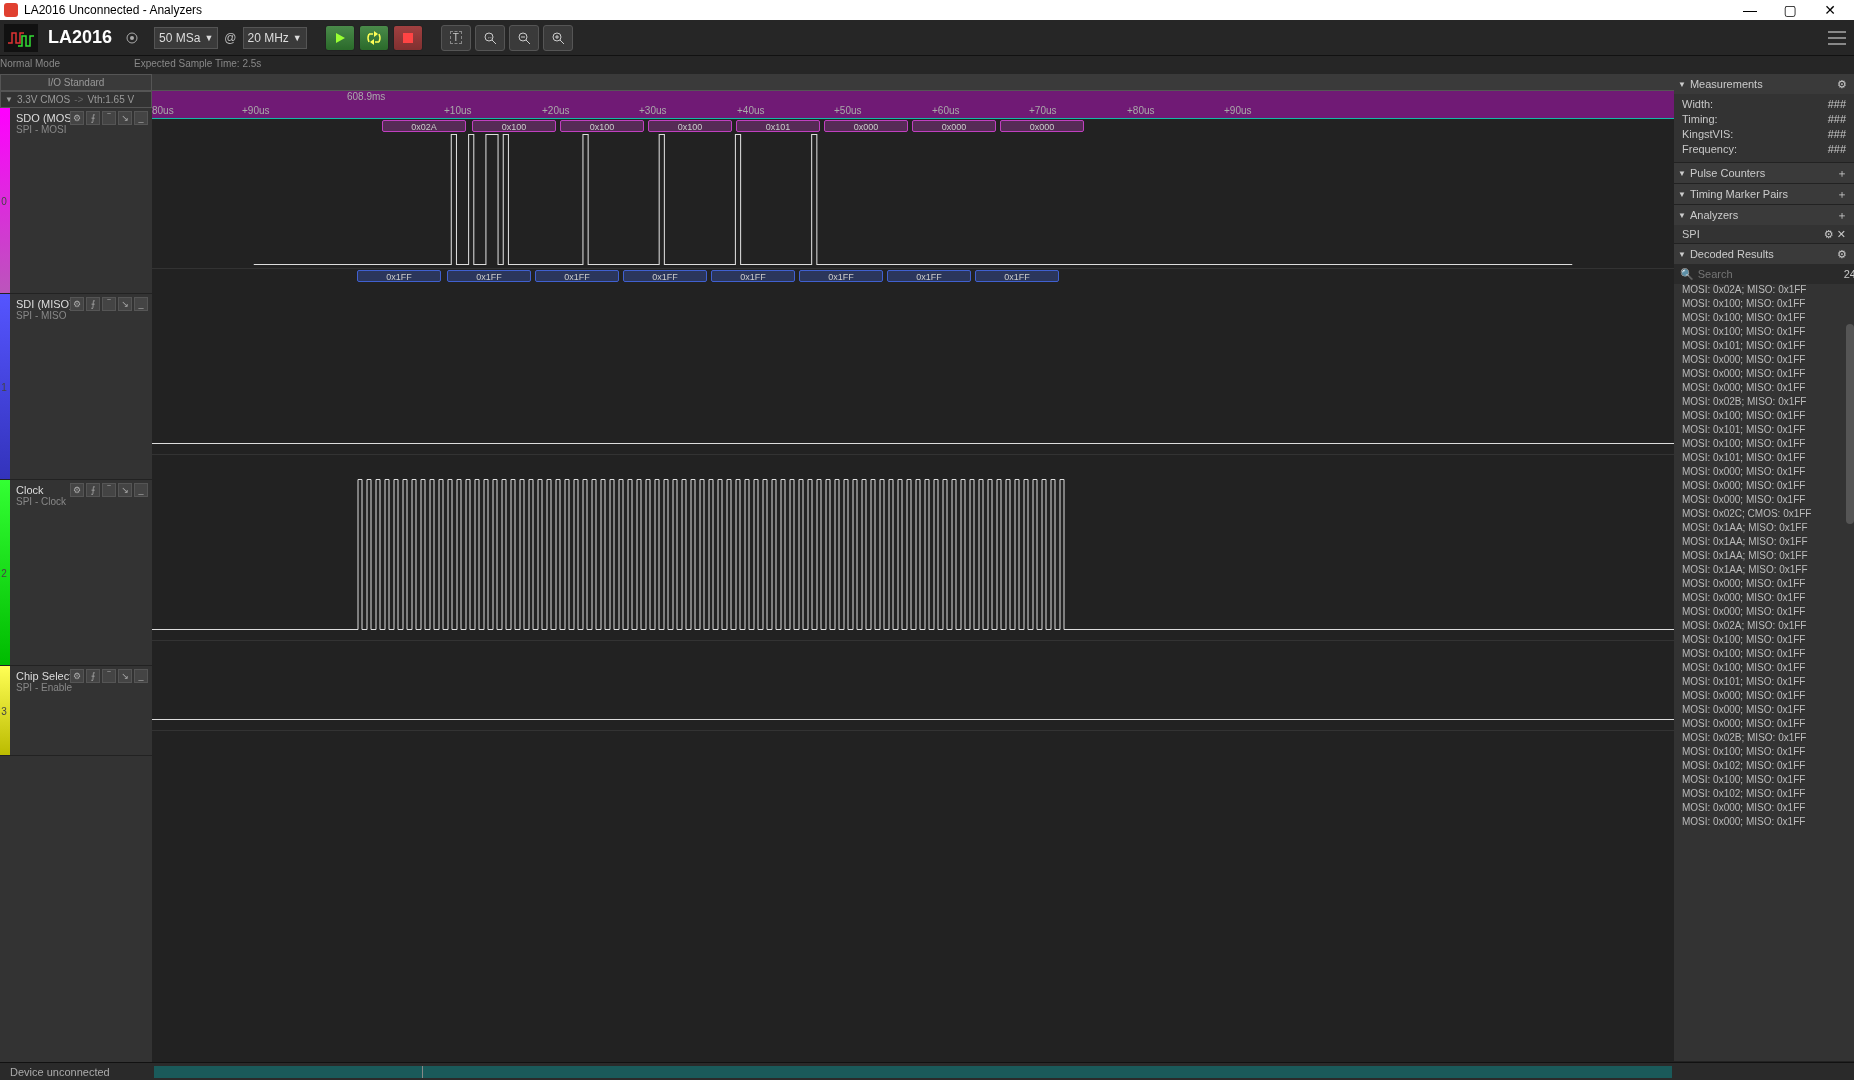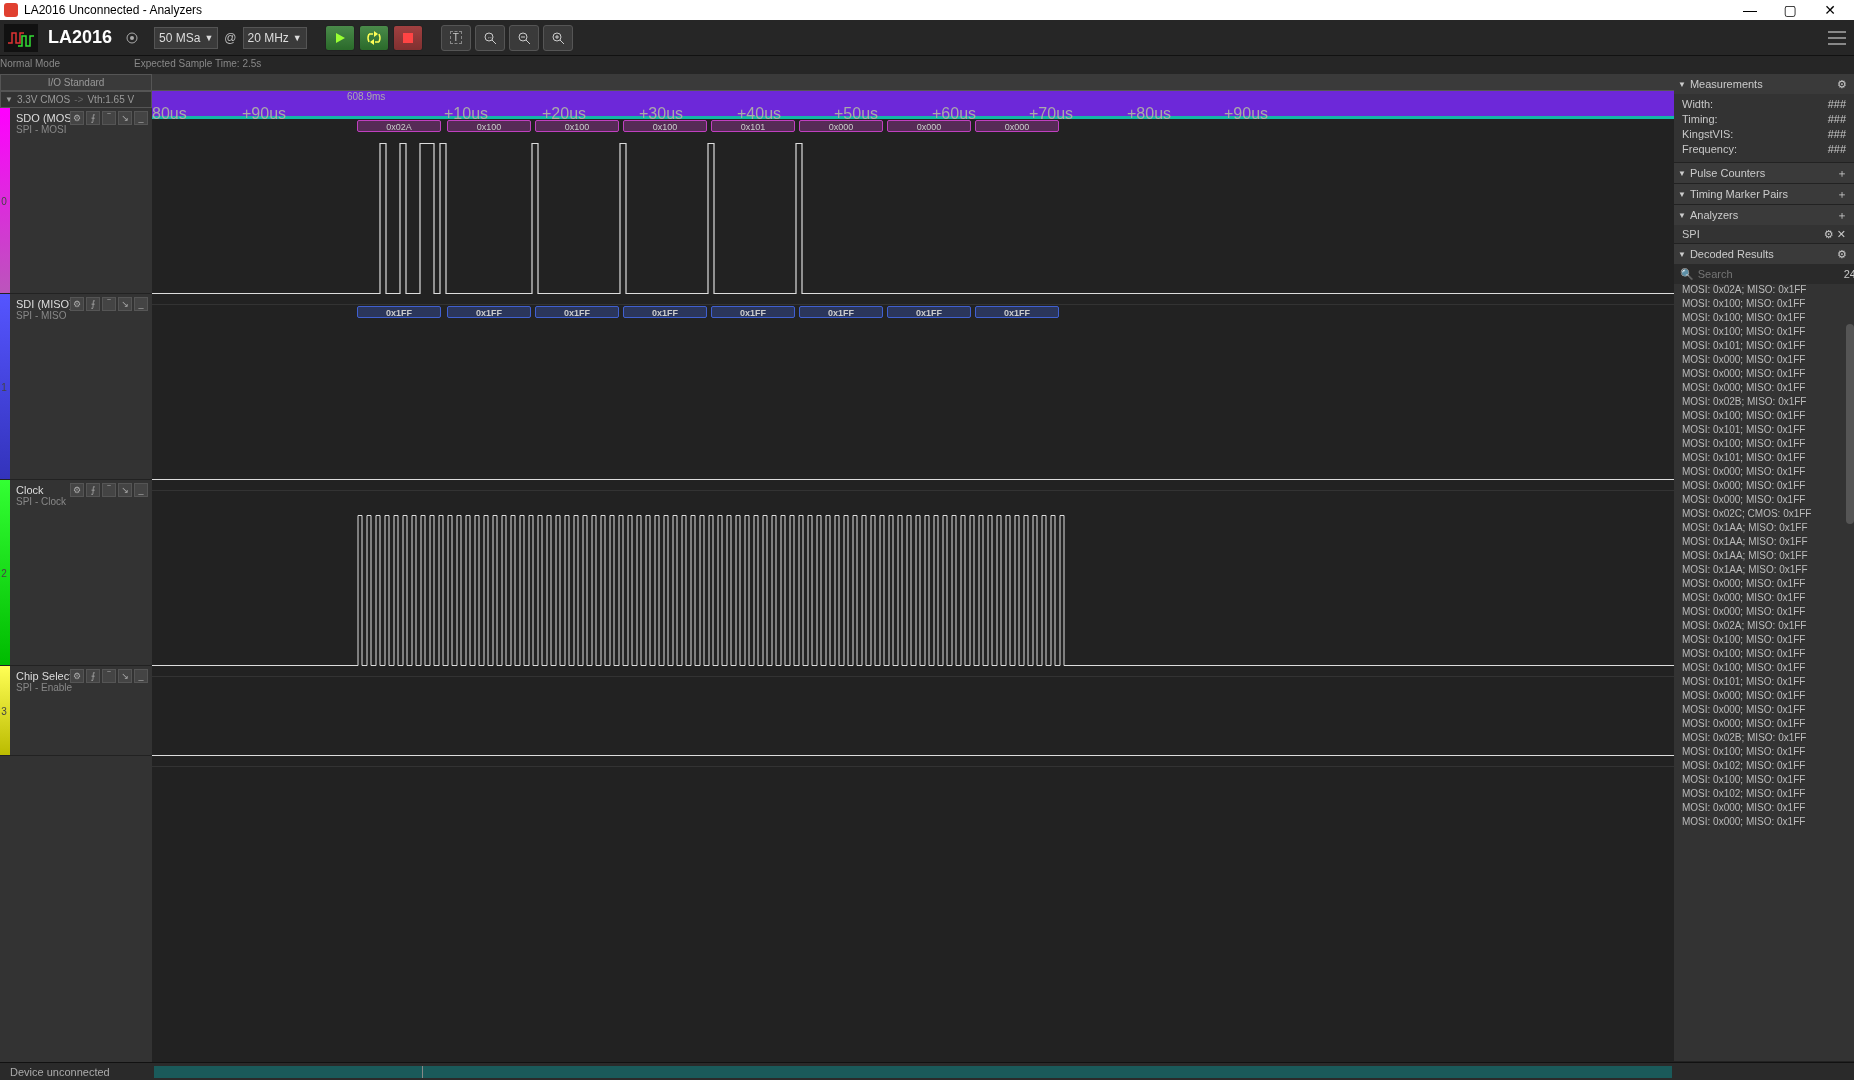--- a/index.html
+++ b/index.html
@@ -34,23 +34,23 @@
 .channels { width:152px; background:#333; display:flex; flex-direction:column; }
 .ch { border-bottom:1px solid #222; position:relative; display:flex; }
 .ch-strip { width:10px; }
 .ch-body { flex:1; padding:4px 6px; }
 .ch-title { font-size:11px; color:#ddd; }
 .ch-sub { font-size:10px; color:#888; }
 .ch-btns { position:absolute; top:3px; right:4px; display:flex; gap:2px; }
 .ch-btn { width:14px; height:14px; background:#444; border:1px solid #555; font-size:9px; display:flex; align-items:center; justify-content:center; cursor:pointer; color:#aaa; }
 .ch-idx { position:absolute; left:-1px; top:50%; transform:translateY(-50%); font-size:10px; color:#444; width:10px; text-align:center; }
 .waves { flex:1; background:#222; position:relative; display:flex; flex-direction:column; overflow:hidden; }
-.timeline { height:28px; background:#6d28d9; position:relative; border-bottom:3px solid #14b8a6; font-size:10px; color:#aaa; }
+.timeline { height:28px; background:#701a75; position:relative; border-bottom:1px solid #14b8a6; font-size:10px; color:#aaa; }
 .timeline .abs { position:absolute; top:0; font-size:10px; }
-.timeline .tick { position:absolute; top:14px; font-size:16px; }
+.timeline .tick { position:absolute; top:14px; font-size:10px; }
 .wave-lane { position:relative; border-bottom:1px solid #333; }
 .wave-lane svg { position:absolute; top:0; left:0; width:100%; height:100%; }
 .proto-row { height:14px; position:relative; }
 .proto-box { position:absolute; height:12px; top:1px; font-size:9px; color:#ccc; text-align:center; line-height:12px; border-radius:2px; }
 .right-panel { width:180px; background:#333; display:flex; flex-direction:column; }
 .rp-section { border-bottom:1px solid #222; }
 .rp-head { height:20px; background:#3a3a3a; display:flex; align-items:center; padding:0 4px; font-size:11px; color:#ccc; cursor:pointer; }
 .rp-head .tri { font-size:8px; margin-right:4px; }
 .rp-head .spacer { flex:1; }
 .rp-head .hbtn { width:16px; height:16px; display:flex; align-items:center; justify-content:center; cursor:pointer; font-size:11px; }
@@ -245,41 +245,41 @@
           <span class="tick" style="left: 487px;">+30us</span>
           <span class="tick" style="left: 585px;">+40us</span>
           <span class="tick" style="left: 682px;">+50us</span>
           <span class="tick" style="left: 780px;">+60us</span>
           <span class="tick" style="left: 877px;">+70us</span>
           <span class="tick" style="left: 975px;">+80us</span>
           <span class="tick" style="left: 1072px;">+90us</span>
         </div>
     </div>
     <div id="wave-lanes">
-        <div class="wave-lane" style="height: 186px;">
+        <div class="wave-lane" style="height: 150px; padding-left: 25px;">
           <div class="proto-row">
             <div class="proto-box" style="left:205px;width:84px;background:#c040c055;border:1px solid #c040c0">0x02A</div>
             <div class="proto-box" style="left:295px;width:84px;background:#c040c055;border:1px solid #c040c0">0x100</div>
             <div class="proto-box" style="left:383px;width:84px;background:#c040c055;border:1px solid #c040c0">0x100</div>
             <div class="proto-box" style="left:471px;width:84px;background:#c040c055;border:1px solid #c040c0">0x100</div>
             <div class="proto-box" style="left:559px;width:84px;background:#c040c055;border:1px solid #c040c0">0x101</div>
             <div class="proto-box" style="left:647px;width:84px;background:#c040c055;border:1px solid #c040c0">0x000</div>
             <div class="proto-box" style="left:735px;width:84px;background:#c040c055;border:1px solid #c040c0">0x000</div>
             <div class="proto-box" style="left:823px;width:84px;background:#c040c055;border:1px solid #c040c0">0x000</div>
           </div>
           <svg viewBox="0 0 1522 172">
 <path d="M0 168 L228 168 L228 18 L234 18 L234 168 L248 168 L248 18 L254 18 L254 168 L268 168 L268 18 L282 18 L282 168 L288 168 L288 18 L294 18 L294 168
  L380 168 L380 18 L386 18 L386 168
  L468 168 L468 18 L474 18 L474 168
  L556 168 L556 18 L562 18 L562 168
  L644 168 L644 18 L650 18 L650 168
  L1522 168" stroke="#ddd" fill="none" stroke-width="1.2"></path>
           </svg>
         </div>
-        <div class="wave-lane" style="height: 186px; font-weight: bold;">
+        <div class="wave-lane" style="height: 186px;">
           <div class="proto-row">
             <div class="proto-box" style="left:205px;width:84px;background:#4060d055;border:1px solid #4060d0">0x1FF</div>
             <div class="proto-box" style="left:295px;width:84px;background:#4060d055;border:1px solid #4060d0">0x1FF</div>
             <div class="proto-box" style="left:383px;width:84px;background:#4060d055;border:1px solid #4060d0">0x1FF</div>
             <div class="proto-box" style="left:471px;width:84px;background:#4060d055;border:1px solid #4060d0">0x1FF</div>
             <div class="proto-box" style="left:559px;width:84px;background:#4060d055;border:1px solid #4060d0">0x1FF</div>
             <div class="proto-box" style="left:647px;width:84px;background:#4060d055;border:1px solid #4060d0">0x1FF</div>
             <div class="proto-box" style="left:735px;width:84px;background:#4060d055;border:1px solid #4060d0">0x1FF</div>
             <div class="proto-box" style="left:823px;width:84px;background:#4060d055;border:1px solid #4060d0">0x1FF</div>
           </div>

